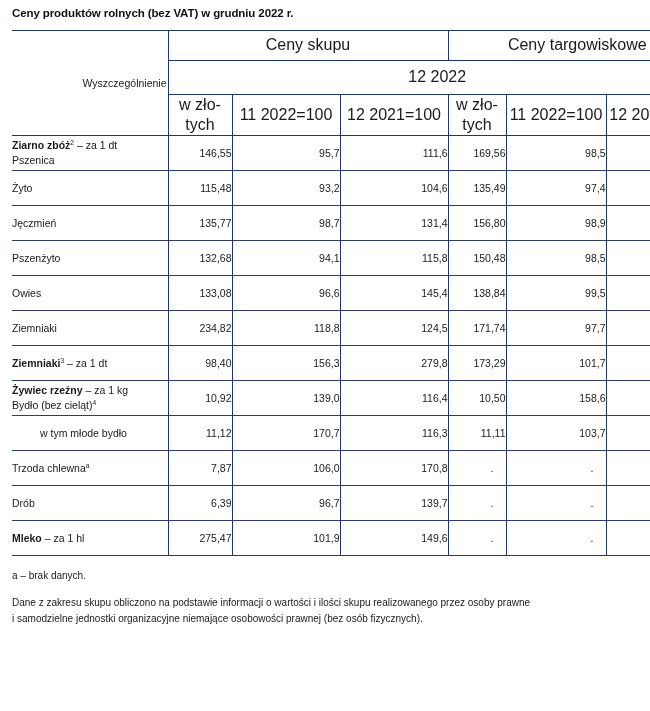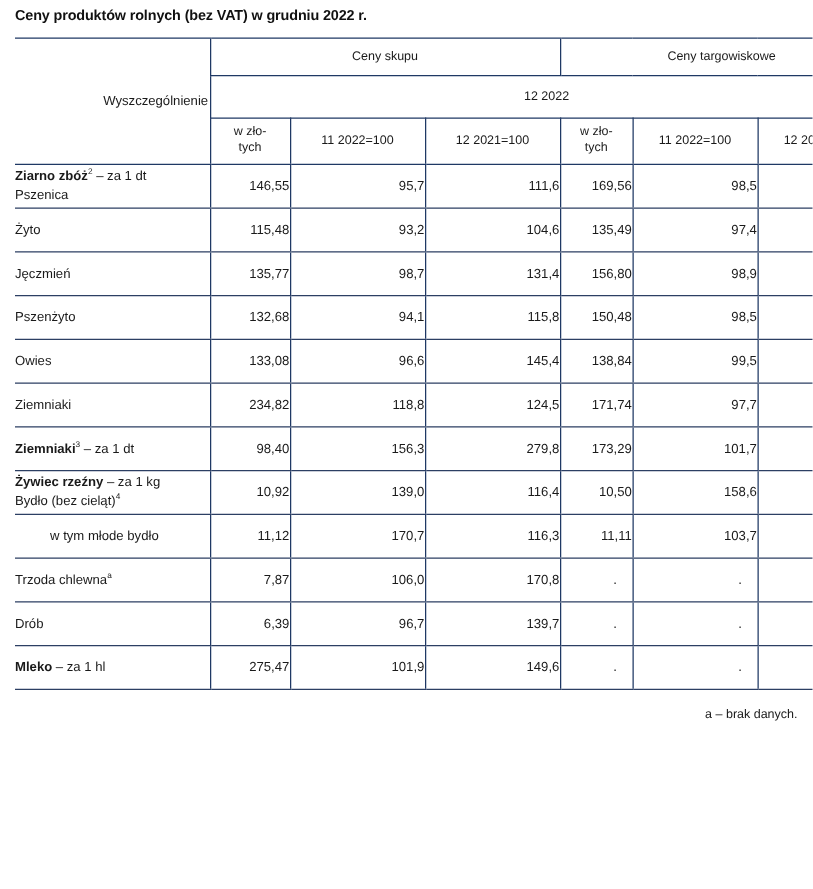--- a/index.html
+++ b/index.html
@@ -44,21 +44,21 @@
   table.agri col.c-zl1   { width: 64px;  }
   table.agri col.c-i1    { width: 108px; }
   table.agri col.c-i2    { width: 108px; }
   table.agri col.c-zl2   { width: 58px;  }
   table.agri col.c-i3    { width: 100px; }
   table.agri col.c-i4    { width: 100px; }
 
   
   table.agri thead th {
     font-weight: normal;
-    font-size: 10px;
+    font-size: 16px;
     color: #1a1a1a;
     vertical-align: middle;
     padding: 0;
   }
   .th-top-rule   { border-top: 1.6px solid #1F3864; }
   .th-bot-rule   { border-bottom: 1.6px solid #1F3864; }
   .vline-l       { border-left: 1.6px solid #1F3864; }
   .thin-bot      { border-bottom: 1px solid #1F3864; }
 
   .hdr-group {
@@ -112,21 +112,20 @@
   }
 
   tr.last-row td { border-bottom: 1.6px solid #1F3864; }
 
   
   .notes {
     padding-top: 12px;
     font-size: 10px;
     line-height: 1.55;
     color: #1a1a1a;
-    text-align: right;
   }
   .note-a { padding-bottom: 12px; }
   .note-long { max-width: 628px; }
 </style>
 </head>
 <body>
 
 <div class="page">
 
   <div class="doc-title">Ceny produktów rolnych (bez VAT) w grudniu 2022 r.</div>
@@ -298,15 +297,19 @@
           <td class="num vline-l">149,6</td>
           <td class="num vline-l dot">.</td>
           <td class="num vline-l dot">.</td>
           <td class="num vline-l dot">.</td>
         </tr>
       </tbody>
   </table>
 
   <div class="notes">
     <div class="note-a">a – brak danych.</div>
+    <div class="note-long">
+      <div>Dane z zakresu skupu obliczono na podstawie informacji o wartości i ilości skupu realizowanego przez osoby prawne</div>
+      <div>i samodzielne jednostki organizacyjne niemające osobowości prawnej (bez osób fizycznych).</div>
+    </div>
   </div>
 
 </div>
 
 </body></html>

